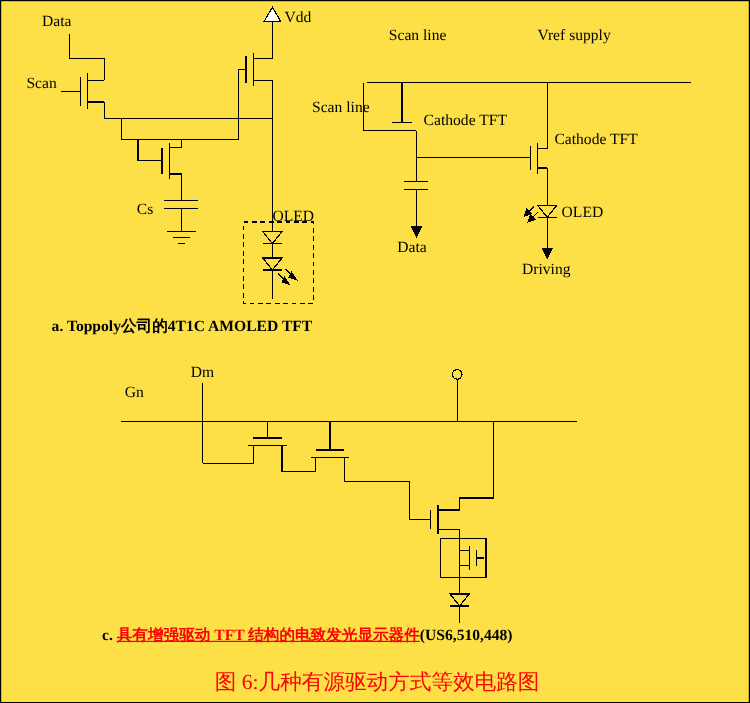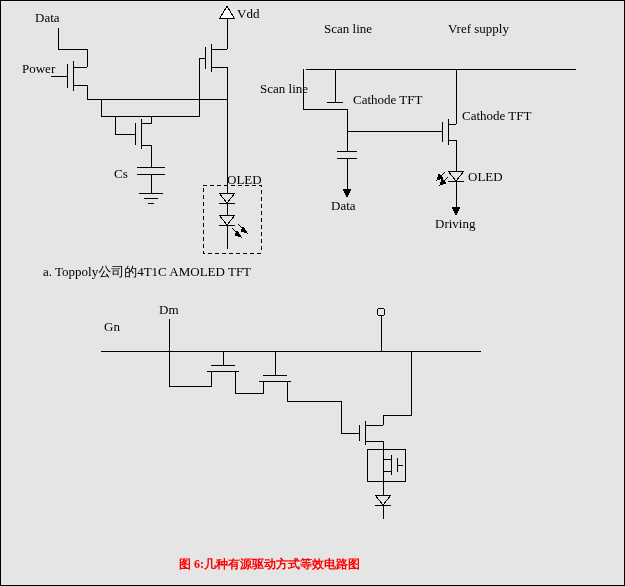--- a/index.html
+++ b/index.html
@@ -1,43 +1,44 @@
 <!DOCTYPE html>
 <html><head>
 <meta charset="utf-8">
 <style>
   html,body{margin:0;padding:0;background:#fff}
   .page{
     position:relative;
     width:623px;height:584px;
     border:1px solid #000;
-    background:#e5e5e5;
+    background:#fde047;
     font-family:"Liberation Serif","DejaVu Serif",serif;
     color:#000;
     overflow:hidden;
   }
   .page svg{position:absolute;left:0;top:0}
   .lbl{
     position:absolute;
     font-size:13px;
     line-height:1.1;
     white-space:nowrap;
   }
   .cap{
     position:absolute;
     font-size:13px;
     line-height:1.2;
     white-space:nowrap;
+    font-weight:bold;
   }
   .red{color:var(--accent,#f00)}
   .u{text-decoration:underline}
   .figcap{
     position:absolute;
-    font-size:12px;
-    font-weight:bold;
+    font-size:18px;
+    font-weight:normal;
     color:var(--accent,#f00);
     white-space:nowrap;
   }
 </style>
 </head>
 <body>
 
 <div class="page" style="--accent: #ff0000;">
 
   <svg width="625" height="586" viewBox="0 0 625 586" stroke-width="1" shape-rendering="crispEdges">
@@ -168,32 +169,33 @@
       <g>
         <polygon points="374,494 390,494 382,504"></polygon>
         <line x1="374" y1="504" x2="390" y2="504"></line>
         <line x1="382" y1="504" x2="382" y2="518"></line>
       </g>
     </g>
   </svg>
 
   <span class="lbl" style="left:34px;top:10px">Data</span>
   <span class="lbl" style="left:236px;top:6px">Vdd</span>
-  <span class="lbl" style="left:21px;top:61px">Power</span>
+  <span class="lbl" style="left:21px;top:61px">Scan</span>
   <span class="lbl" style="left:113px;top:166px">Cs</span>
   <span class="lbl" style="left:226px;top:172px">OLED</span>
   <div class="cap" style="left:42px;top:263px">a. Toppoly公司的4T1C AMOLED TFT</div>
 
   <span class="lbl" style="left:323px;top:21px">Scan line</span>
   <span class="lbl" style="left:447px;top:21px">Vref supply</span>
   <span class="lbl" style="left:259px;top:81px">Scan line</span>
   <span class="lbl" style="left:352px;top:92px">Cathode TFT</span>
   <span class="lbl" style="left:461px;top:108px">Cathode TFT</span>
   <span class="lbl" style="left:330px;top:198px">Data</span>
   <span class="lbl" style="left:467px;top:169px">OLED</span>
   <span class="lbl" style="left:434px;top:216px">Driving</span>
 
   <span class="lbl" style="left:158px;top:302px">Dm</span>
   <span class="lbl" style="left:103px;top:319px">Gn</span>
+  <div class="cap" style="left:84px;top:520px"><span>c. </span><span class="red u">具有增强驱动 TFT 结构的电致发光显示器件</span><span>(US6,510,448)</span></div>
 
   <div class="figcap" style="left:178px;top:555px">图 6:几种有源驱动方式等效电路图</div>
 
 </div>
 
 </body></html>

